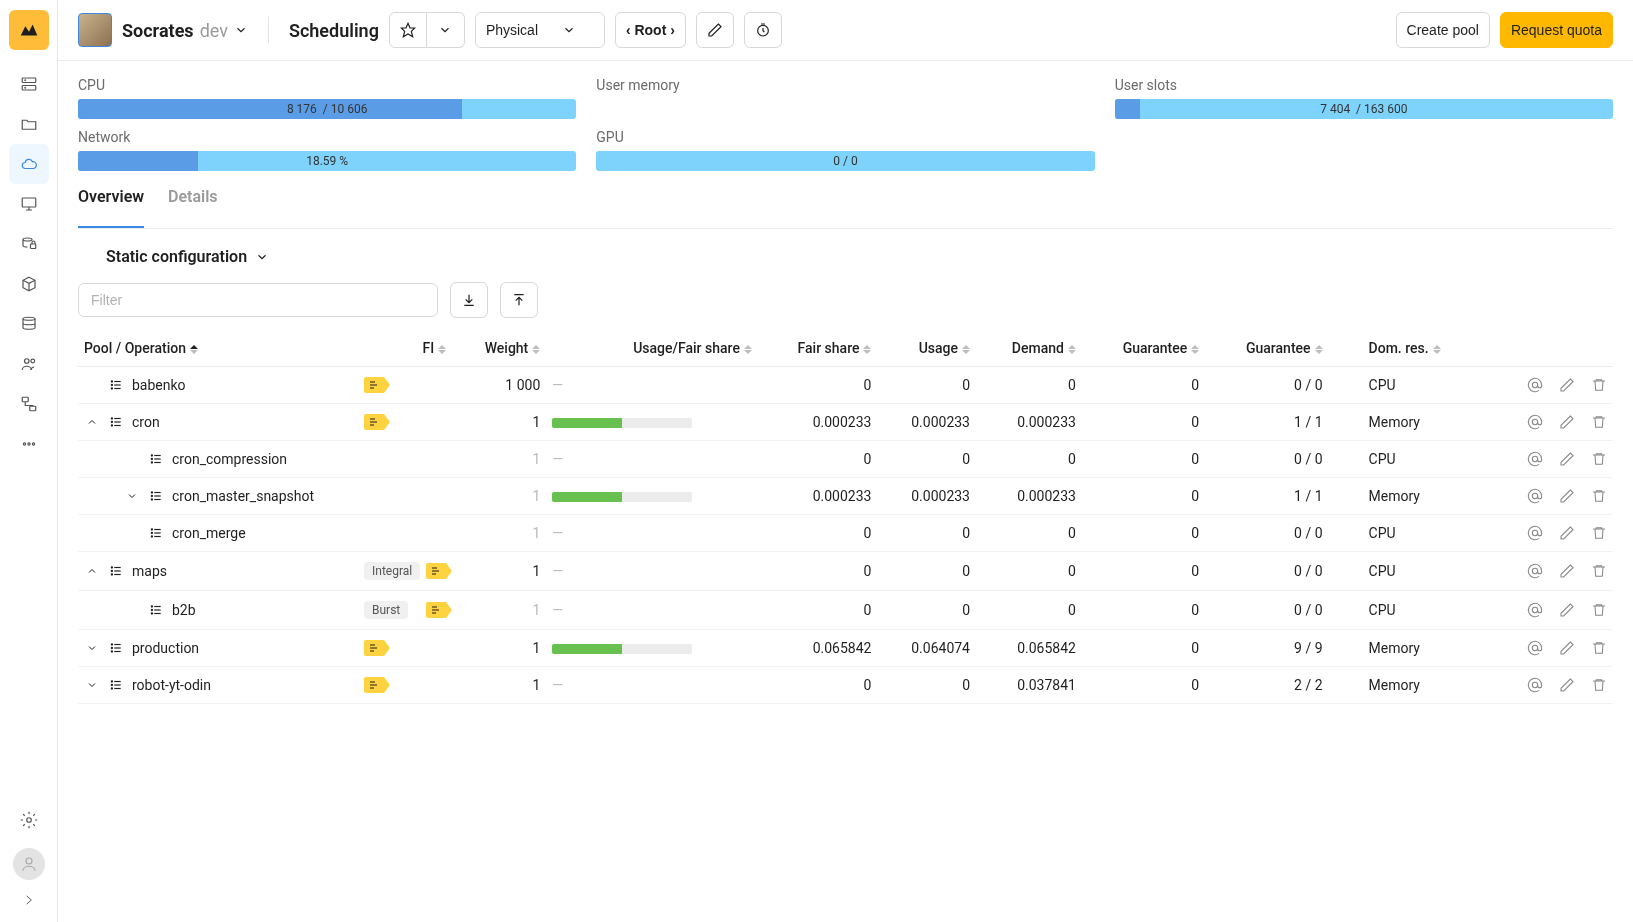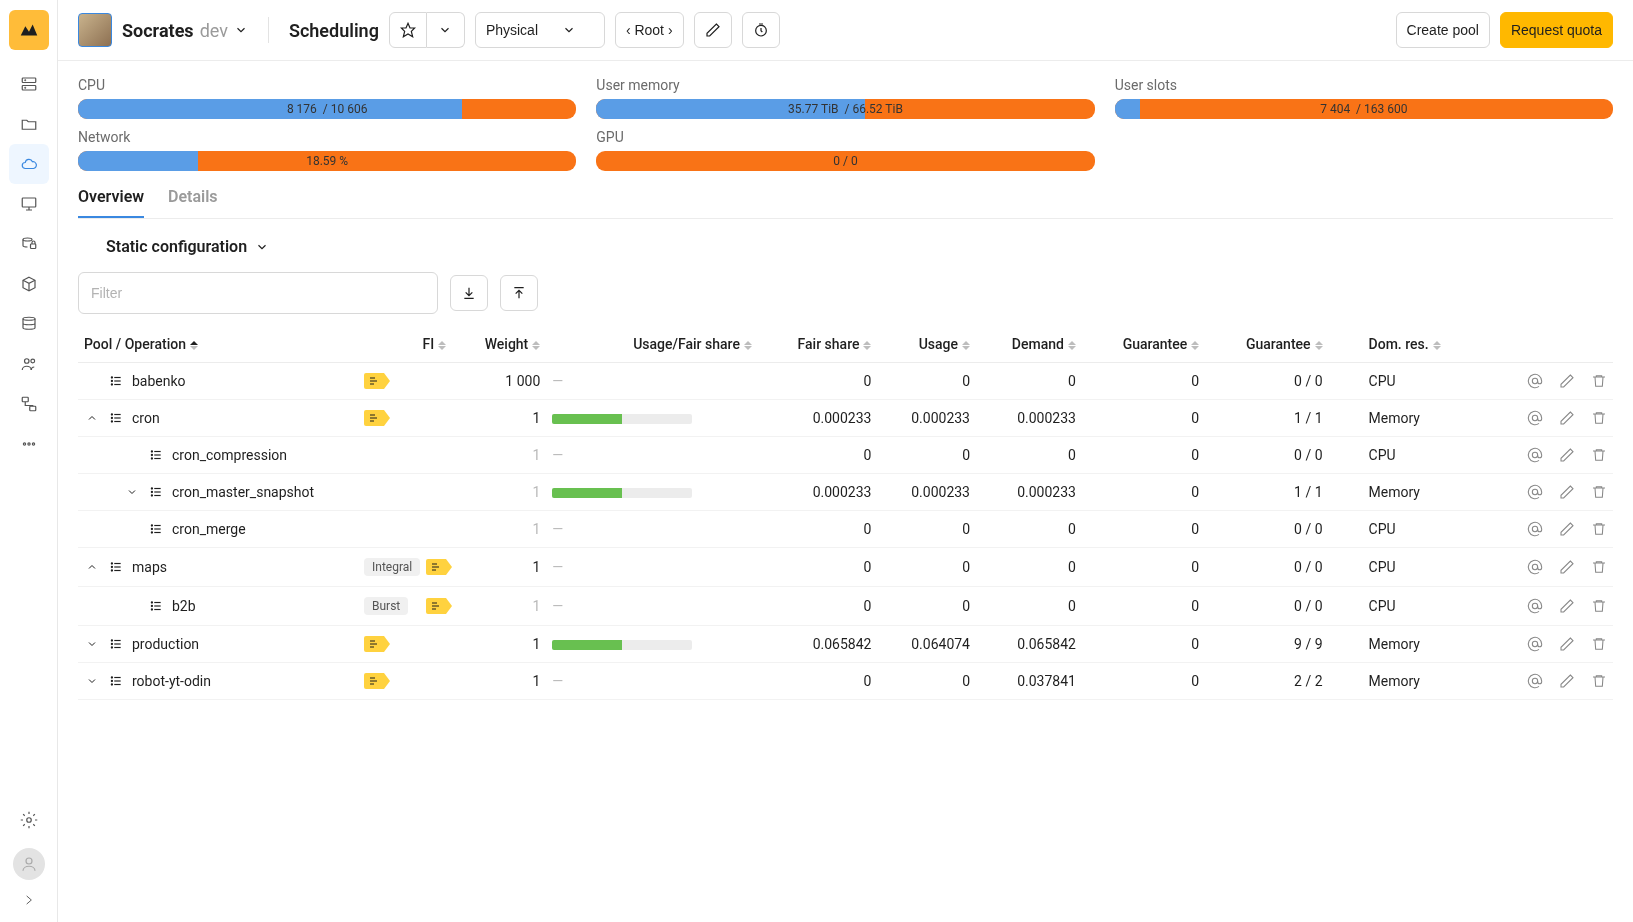--- a/index.html
+++ b/index.html
@@ -20,36 +20,36 @@
 .title-strong { font-weight: 700; }
 .title-dim { color: #9a9a9a; }
 .divider-v { width: 1px; height: 26px; background: #e3e3e3; margin: 0 10px; }
 .page-name { font-size: 18px; font-weight: 600; }
 .btn { border: 1px solid #d8d8d8; background: #fff; border-radius: 6px; height: 36px; display: inline-flex; align-items: center; justify-content: center; padding: 0 10px; cursor: pointer; font-size: 14px; color: #1f1f1f; }
 .btn.icon-only { width: 38px; padding: 0; }
 .btn-grp { display: flex; }
 .btn-grp .btn:first-child { border-top-right-radius: 0; border-bottom-right-radius: 0; }
 .btn-grp .btn:last-child { border-top-left-radius: 0; border-bottom-left-radius: 0; border-left: none; }
 .select-like { min-width: 130px; justify-content: flex-start; gap: 24px; }
-.breadcrumb-btn { font-weight: 400; }
+.breadcrumb-btn { font-weight: 700; }
 .spacer { flex: 1; }
 .btn-primary { background: #ffb800; border-color: #ffb800; font-weight: 500; }
 .content { padding: 16px 20px; overflow: auto; flex:1;}
 .meters { display: grid; grid-template-columns: 1fr 1fr 1fr; gap: 20px; margin-bottom: 4px; }
 .meter-label { color: #6b6b6b; font-size: 14px; margin-bottom: 6px; }
-.meter-bar { height: 20px; background: #f97316; border-radius: 9px; position: relative; overflow: hidden; display:flex; align-items:center; justify-content:center; }
+.meter-bar { height: 20px; background: #7dd3fc; border-radius: 3px; position: relative; overflow: hidden; display:flex; align-items:center; justify-content:center; }
 .meter-fill { position: absolute; left: 0; top: 0; bottom: 0; background: #5a9de6; }
 .meter-text { position: relative; font-size: 12px; color: #333; z-index:1;}
 .meters-row2 { display: grid; grid-template-columns: 1fr 1fr 1fr; gap: 20px; margin-top: 10px; margin-bottom: 16px; }
 .tabs { display: flex; gap: 24px; border-bottom: 1px solid #ececec; margin-bottom: 18px; }
-.tab { font-size: 16px; font-weight: 600; padding-bottom: 10px; cursor: pointer; color: #9a9a9a; }
+.tab { font-size: 16px; font-weight: 600; padding-bottom: 20px; cursor: pointer; color: #9a9a9a; }
 .tab.active { color: #1f1f1f; border-bottom: 2px solid #3a88e0; }
 .section-hdr { display: flex; align-items: center; gap: 8px; font-size: 16px; font-weight: 600; margin-bottom: 16px; margin-left: 28px; }
 .toolbar-row { display: flex; align-items: center; gap: 12px; margin-bottom: 12px; }
-.filter-input { height: 42px; border: 1px solid #d8d8d8; border-radius: 6px; padding: 0 12px; font-size: 14px; width: 360px; }
+.filter-input { height: 34px; border: 1px solid #d8d8d8; border-radius: 6px; padding: 0 12px; font-size: 14px; width: 360px; }
 .filter-input::placeholder { color: #b3b3b3; }
 .tbl { width: 100%; border-collapse: collapse; }
 .tbl th { text-align: right; font-weight: 500; font-size: 14px; padding: 10px 6px; white-space: nowrap; border-bottom: 1px solid #ececec; }
 .tbl th.left { text-align: left; }
 .tbl td { padding: 10px 6px; text-align: right; font-variant-numeric: tabular-nums; border-bottom: 1px solid #f2f2f2; white-space: nowrap; }
 .tbl td.left { text-align: left; }
 .sort-ic { display:inline-flex; flex-direction:column; margin-left:4px; vertical-align:middle;}
 .sort-ic span{ width:0;height:0;border-left:4px solid transparent;border-right:4px solid transparent;}
 .sort-ic .up{border-bottom:4px solid #bdbdbd; margin-bottom:1px;}
 .sort-ic .dn{border-top:4px solid #bdbdbd;}
@@ -224,24 +224,20 @@
       <div class="meters">
         <div>
           <div class="meter-label">CPU</div>
           <div class="meter-bar">
             <div class="meter-fill" id="fill-cpu" style="width: 77%;"></div>
             <span class="meter-text"><span>8 176</span>&nbsp; / <span>10 606</span></span>
           </div>
         </div>
         <div>
           <div class="meter-label">User memory</div>
-          <div class="meter-bar">
-            <div class="meter-fill" id="fill-mem" style="width: 54%;"></div>
-            <span class="meter-text"><span>35.77 TiB</span>&nbsp; / <span>66.52 TiB</span></span>
-          </div>
         </div>
         <div>
           <div class="meter-label">User slots</div>
           <div class="meter-bar">
             <div class="meter-fill" id="fill-slots" style="width: 5%;"></div>
             <span class="meter-text"><span>7 404</span>&nbsp; / <span>163 600</span></span>
           </div>
         </div>
       </div>
       <div class="meters-row2">

